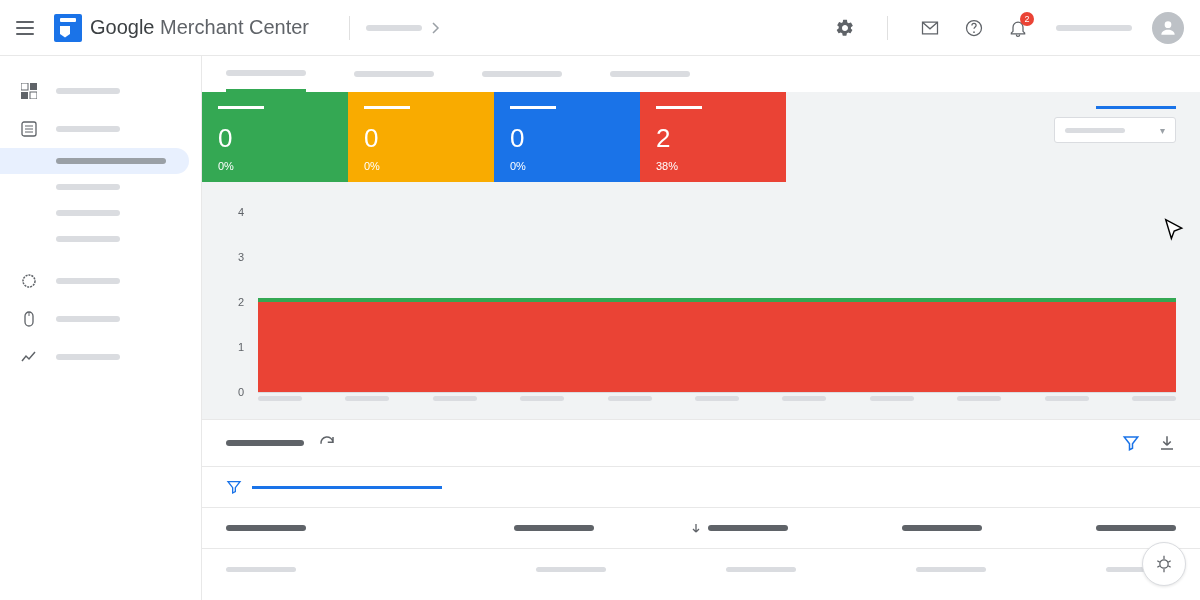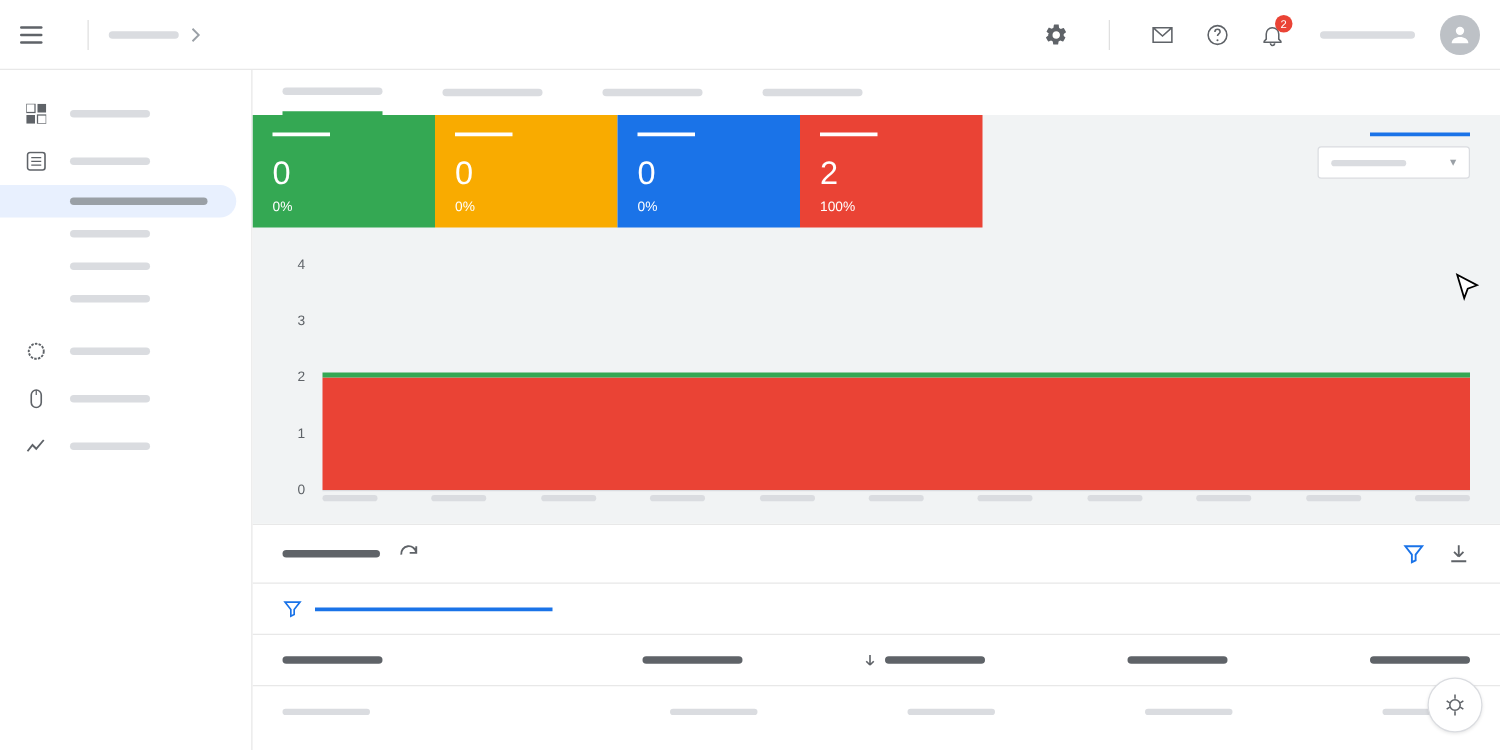--- a/index.html
+++ b/index.html
@@ -75,20 +75,24 @@
 </style>
 </head>
 <body>
 
 <div class="header">
   <div class="hamburger">
       <span></span>
       <span></span>
       <span></span>
     </div>
+  <div class="logo">
+    <div class="logo-icon"></div>
+    <div class="logo-text"><b>Google</b> <span>Merchant Center</span></div>
+  </div>
   <div class="vdiv"></div>
   <div class="crumb">
     <div class="ph" style="width:56px"></div>
     <svg class="chev" width="8" height="12" viewBox="0 0 8 12">
         <path d="M1 1l5 5-5 5" stroke="currentColor" fill="none" stroke-width="1.5"></path>
       </svg>
   </div>
   <div class="header-right">
     <div class="icon-btn">
       <svg width="20" height="20" viewBox="0 0 24 24">
@@ -216,21 +220,21 @@
             <div class="card-pct">0%</div>
           </div>
           <div class="card c-blue">
             <div class="card-line"></div>
             <div class="card-val">0</div>
             <div class="card-pct">0%</div>
           </div>
           <div class="card c-red">
             <div class="card-line"></div>
             <div class="card-val">2</div>
-            <div class="card-pct">100%</div>
+            <div class="card-pct">38%</div>
           </div>
         </div>
       <div class="dropdown">
         <div class="dd-line"></div>
         <div class="dd-box">
           <div class="ph"></div>
           <span class="dd-caret">▾</span>
         </div>
       </div>
       <div class="chart">

